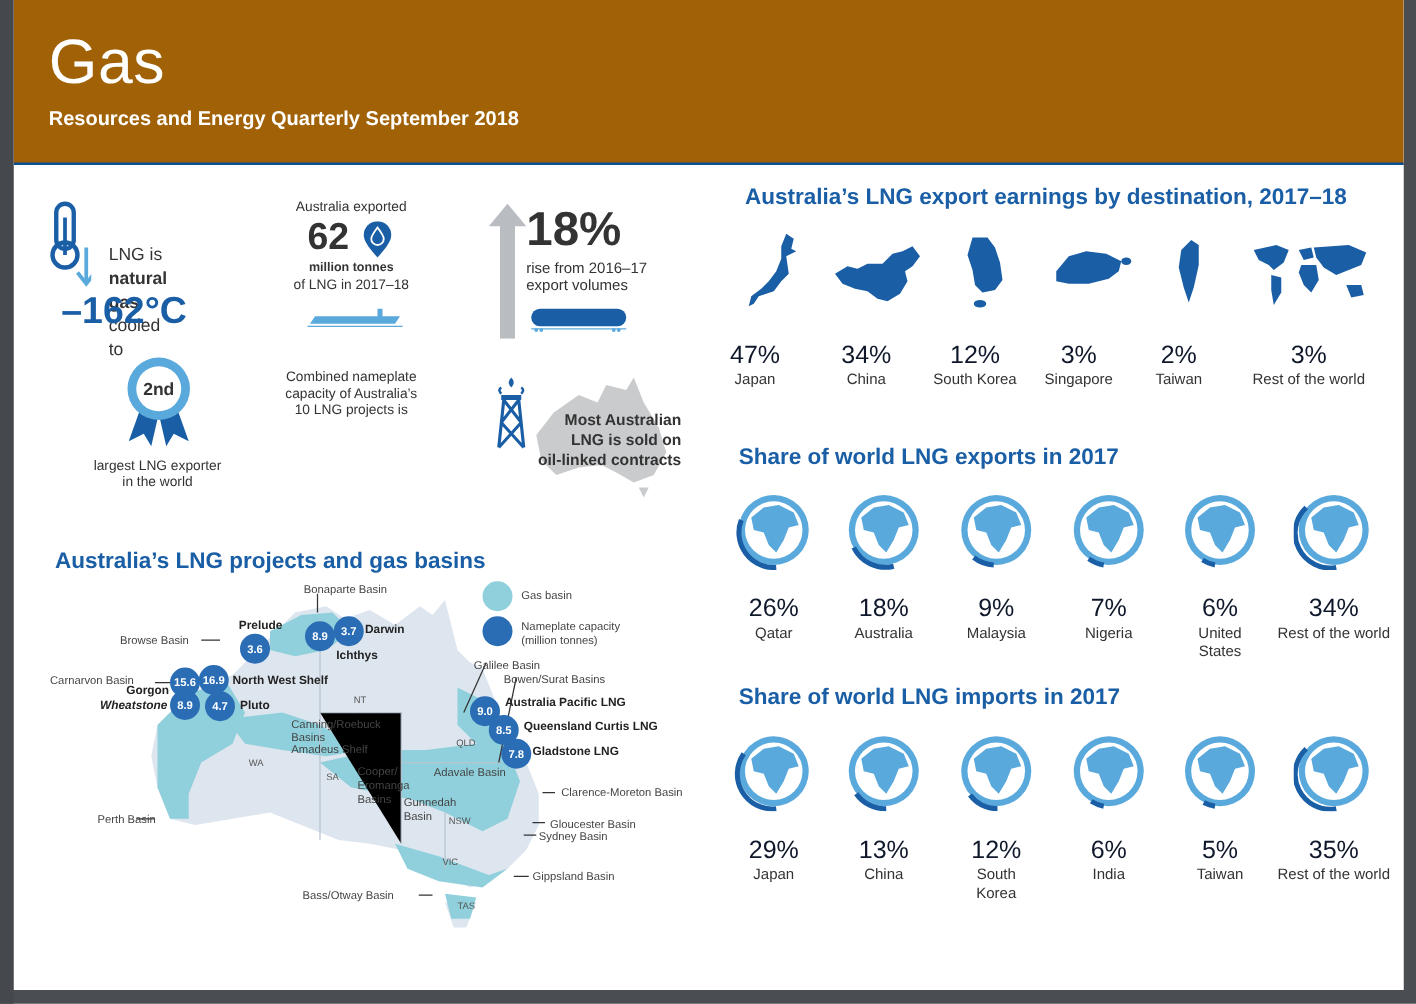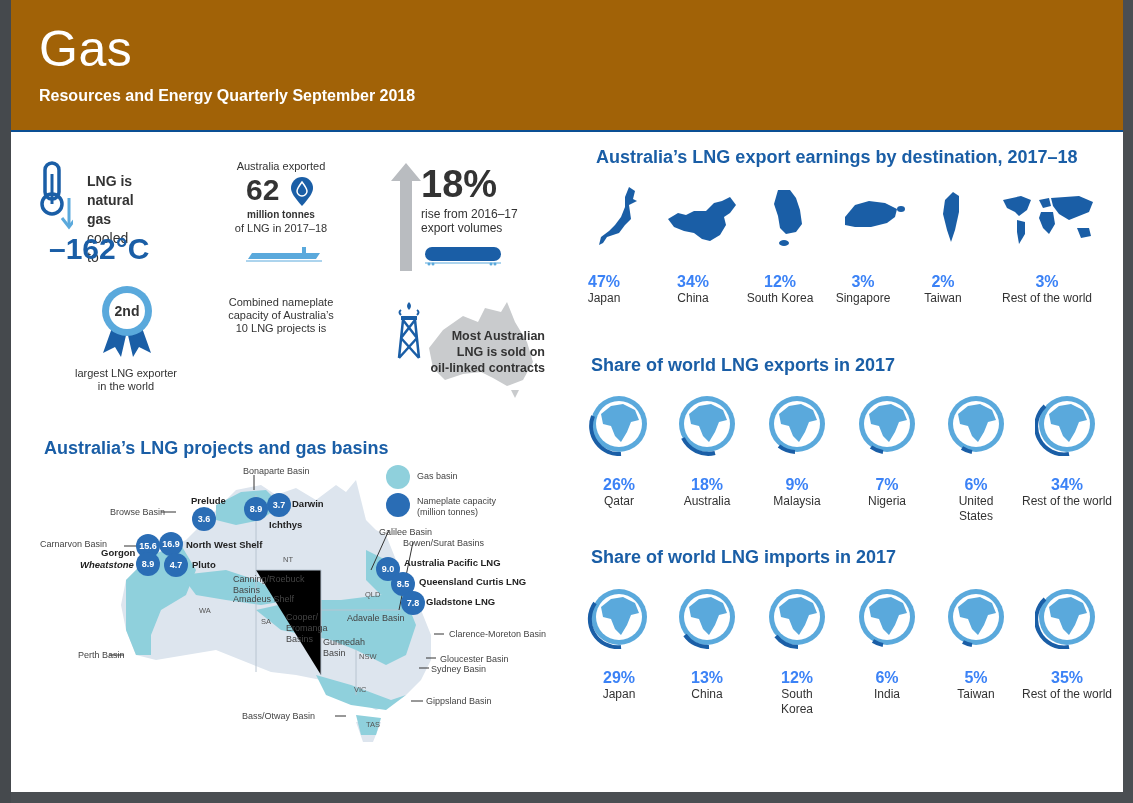--- a/index.html
+++ b/index.html
@@ -7,21 +7,21 @@
   .page{position:absolute;left:11px;top:0;width:1112px;height:792px;background:#ffffff;overflow:hidden;}
   .edge-shadow{position:absolute;left:0;top:0;width:11px;height:803px;background:#45494d;}
   .header{position:absolute;left:0;top:0;width:1112px;height:130px;background:#a16207;border-bottom:2px solid #0a4f94;}
   .header .title{position:absolute;left:28px;top:20px;font-size:50px;color:#fff;font-weight:normal;letter-spacing:0.5px;}
   .header .subtitle{position:absolute;left:28px;top:87px;font-size:16px;color:#fff;font-weight:bold;}
   .abs{position:absolute;}
   .navy{color:#1a5ea6;}
   .dark{color:#333;}
   .txt-c{text-align:center;}
   .sec-title{font-weight:bold;color:#1a5ea6;font-size:18px;white-space:nowrap;}
-  .pct{font-weight:bold;color:#3b82f6;font-size:16px;text-align:center;}
+  .pct{font-weight:normal;color:#0f172a;font-size:20px;text-align:center;}
   .lbl{font-size:12px;color:#333;text-align:center;line-height:15px;}
   .maplabel{position:absolute;font-size:9px;color:#444;white-space:nowrap;line-height:11px;}
   .projlabel{position:absolute;font-size:9.5px;color:#222;font-weight:bold;white-space:nowrap;}
   .bubble{position:absolute;width:24px;height:24px;border-radius:50%;background:#2a6db5;color:#fff;font-size:9px;font-weight:bold;display:flex;align-items:center;justify-content:center;}
   .statelabel{position:absolute;font-size:7.5px;color:#555;}
   .col{position:absolute;width:110px;}
 </style>
 </head>
 <body>
 
@@ -36,21 +36,21 @@
 
   <div class="abs" style="left:28px;top:160px;">
     <svg class="abs" style="left:0;top:0;" width="34" height="72" viewBox="0 0 34 72">
       <rect x="6" y="3" width="14" height="36" rx="7" fill="none" stroke="#1a5ea6" stroke-width="3.5"></rect>
       <circle cx="13" cy="44" r="10" fill="none" stroke="#1a5ea6" stroke-width="3.5"></circle>
       <line x1="13" y1="14" x2="13" y2="44" stroke="#1a5ea6" stroke-width="3"></line>
       <line x1="30" y1="38" x2="30" y2="66" stroke="#5aa9dc" stroke-width="3"></line>
       <polyline points="23,58 30,67 37,58" fill="none" stroke="#5aa9dc" stroke-width="3"></polyline>
     </svg>
     <div class="abs" style="left:48px;top:12px;font-size:14px;line-height:19px;color:#333;">
-      <div style="font-weight:bold;">LNG is</div>
+      <div style="font-weight:normal;margin-top:22px;">LNG is</div>
       <div style="font-weight:bold;">natural gas</div>
       <div>cooled to</div>
     </div>
     <div class="abs navy" style="left:10px;top:72px;font-size:30px;font-weight:bold;white-space:nowrap;">–162°C</div>
   </div>
 
   <div class="abs" style="left:195px;top:160px;width:150px;">
     <div class="txt-c dark" style="font-size:11px;">Australia exported</div>
     <div class="abs dark" style="left:40px;top:13px;font-size:30px;font-weight:bold;">62</div>
     <svg class="abs" style="left:84px;top:17px;" width="24" height="30" viewBox="0 0 24 30">
@@ -325,21 +325,21 @@
     <line x1="378" y1="70" x2="360" y2="110" stroke="#333" stroke-width="1"></line>
     <line x1="402" y1="82" x2="388" y2="150" stroke="#333" stroke-width="1"></line>
     <line x1="423" y1="174" x2="433" y2="174" stroke="#333" stroke-width="1"></line>
     <line x1="415" y1="198" x2="425" y2="198" stroke="#333" stroke-width="1"></line>
     <line x1="408" y1="208" x2="418" y2="208" stroke="#333" stroke-width="1"></line>
     <line x1="400" y1="241" x2="412" y2="241" stroke="#333" stroke-width="1"></line>
     <line x1="324" y1="256" x2="335" y2="256" stroke="#333" stroke-width="1"></line>
   </svg>
 
   <div class="maplabel" style="left:232px;top:466px;">Bonaparte Basin</div>
-  <div class="maplabel" style="left:99px;top:507px;">Browse Basin</div>
+  <div class="maplabel" style="left:85px;top:507px;">Browse Basin</div>
   <div class="maplabel" style="left:29px;top:539px;">Carnarvon Basin</div>
   <div class="maplabel" style="left:222px;top:574px;">
     <div>Canning/Roebuck</div>
       <div>Basins</div>
   </div>
   <div class="maplabel" style="left:222px;top:594px;">Amadeus Shelf</div>
   <div class="maplabel" style="left:275px;top:612px;">
     <div>Cooper/</div>
       <div>Eromanga</div>
       <div>Basins</div>

